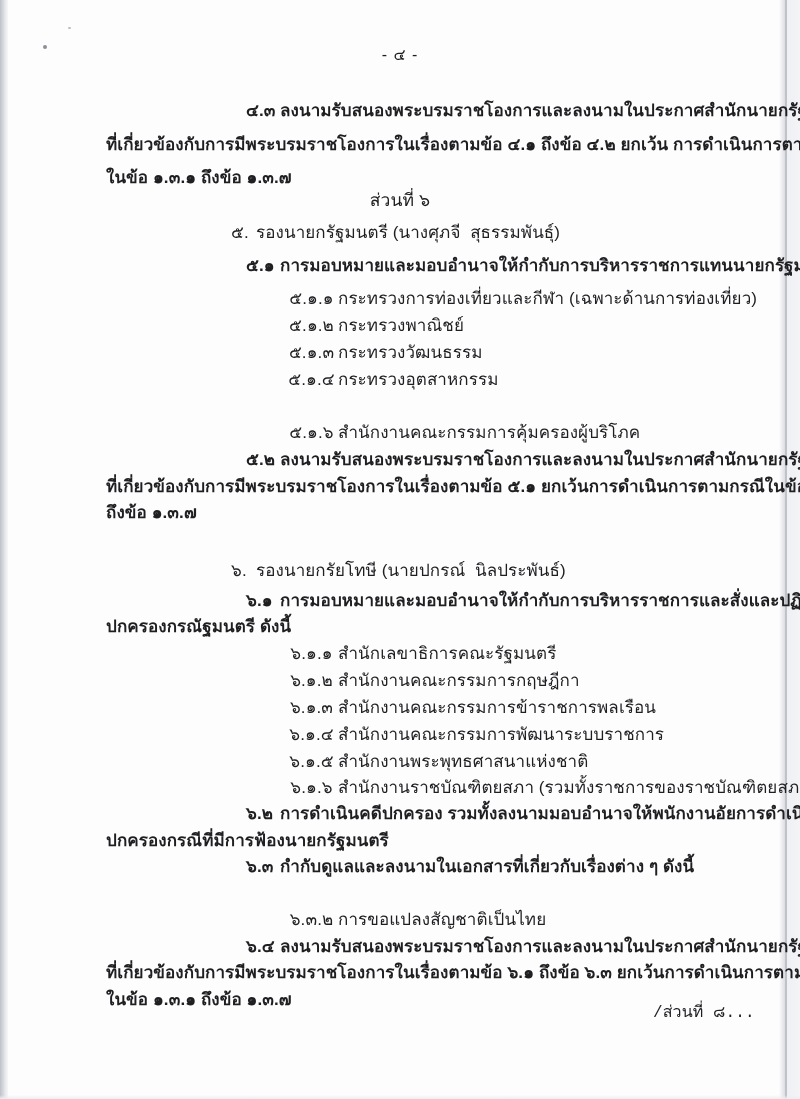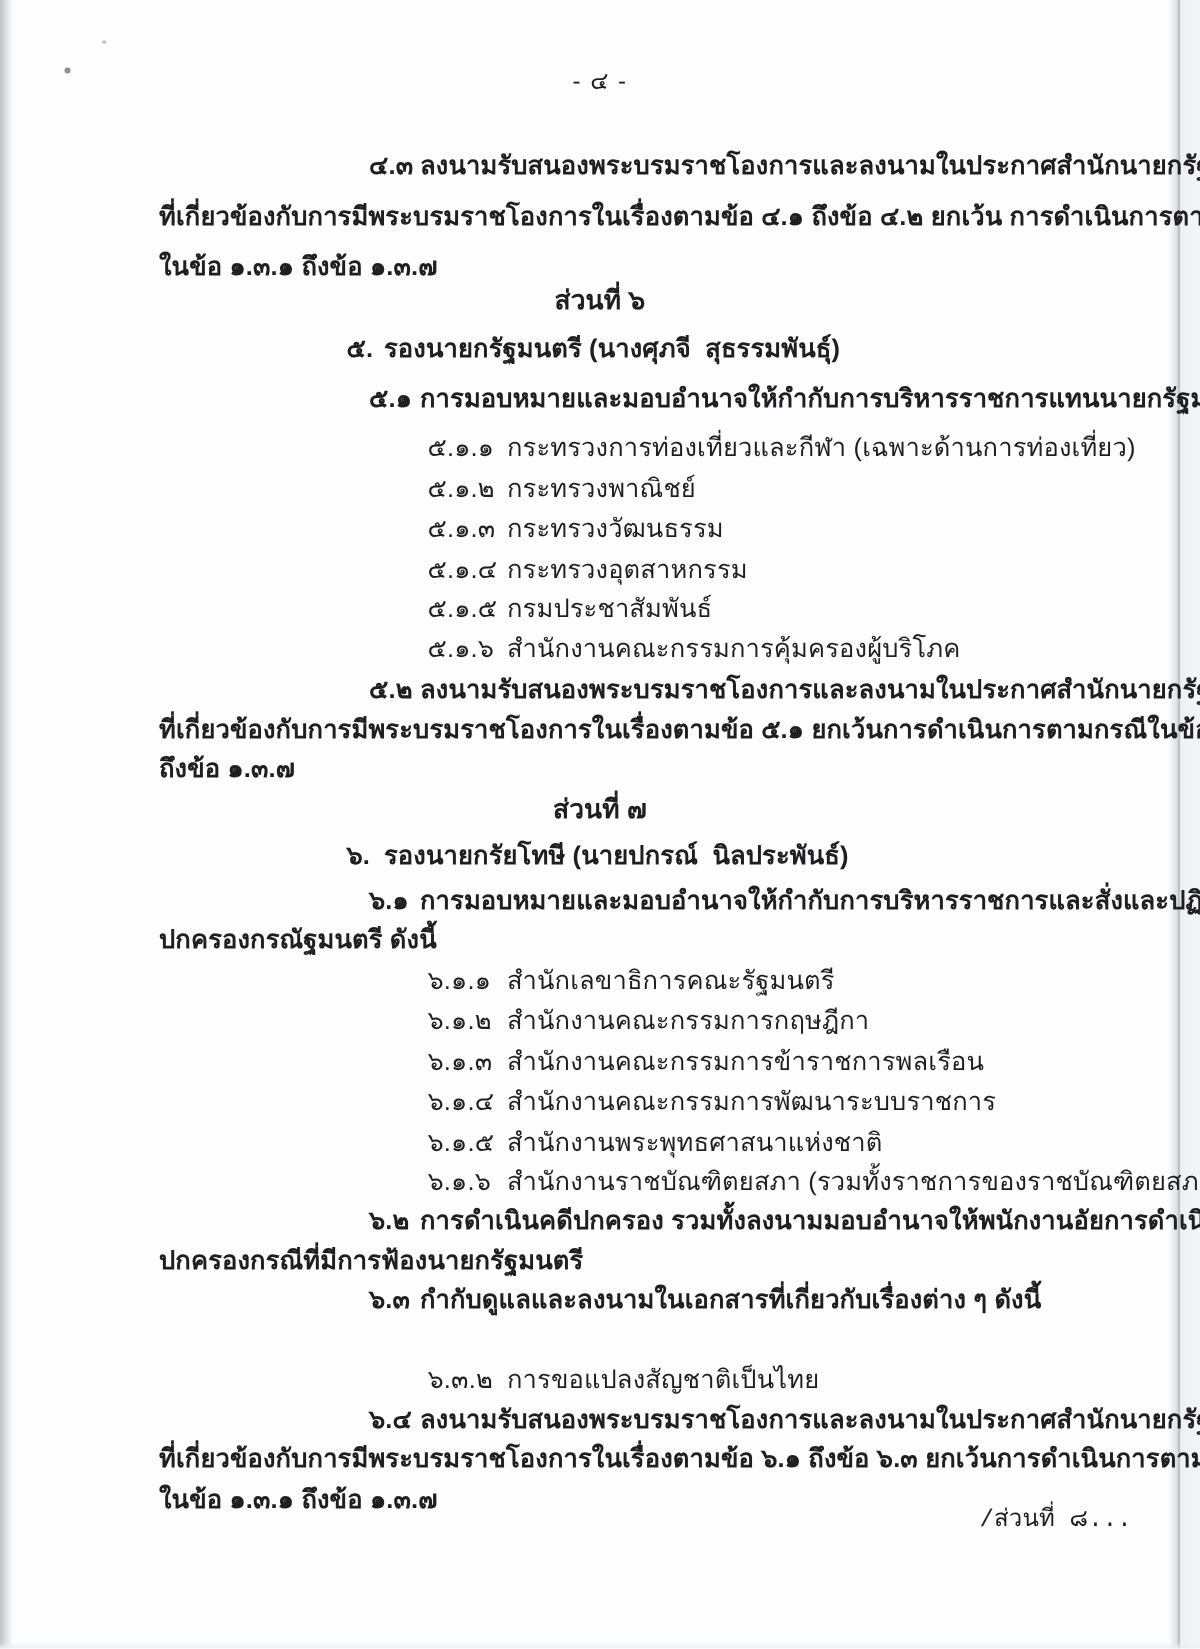--- a/index.html
+++ b/index.html
@@ -15,25 +15,25 @@
   .page { position:absolute; inset:0; }
   .ln {
     position:absolute;
     font-size:17px;
     line-height:22px;
     white-space:pre;
     letter-spacing:0.1px;
   }
   .center { left:0; width:800px; text-align:center; }
   .w6 { font-weight:600; }
-  .w7 { font-weight:700; }
+  .w7 { font-weight:400; }
   .num { display:inline-block; }
   .num-clause { width:34px; }
   .num-deputy { width:25px; }
-  .num-sub { width:53px; }
+  .num-sub { width:53px;text-align:center; }
   .heading { font-size:17.5px; }
   .pageno { font-size:16px; letter-spacing:1px; }
   .footer-note { font-size:16px;font-family:Liberation Mono, monospace; }
   
   .edge-left {
     position:absolute; left:0; top:0; width:8px; height:1099px;
     background:linear-gradient(to right,#bfc1c9,#e9eaee 70%,#f6f6f8);
   }
   .edge-right-shadow {
     position:absolute; left:779px; top:0; width:6px; height:1099px;
@@ -77,28 +77,26 @@
   <div class="ln center w7 heading" style="top:189px">ส่วนที่ ๖</div>
 
   <div class="ln w7" style="top:222px; left:231px"><span class="num num-deputy">๕.</span><span>รองนายกรัฐมนตรี (นางศุภจี  สุธรรมพันธุ์)</span></div>
 
   <div class="ln w6" style="top:255px; left:246px"><span class="num num-clause">๕.๑</span><span>การมอบหมายและมอบอำนาจให้กำกับการบริหารราชการแทนนายกรัฐมนตรี ดังนี้</span></div>
 
   <div class="ln" style="top:288px; left:285px"><span class="num num-sub">๕.๑.๑</span><span>กระทรวงการท่องเที่ยวและกีฬา (เฉพาะด้านการท่องเที่ยว)</span></div>
   <div class="ln" style="top:315px; left:285px"><span class="num num-sub">๕.๑.๒</span><span>กระทรวงพาณิชย์</span></div>
   <div class="ln" style="top:342px; left:285px"><span class="num num-sub">๕.๑.๓</span><span>กระทรวงวัฒนธรรม</span></div>
   <div class="ln" style="top:369px; left:285px"><span class="num num-sub">๕.๑.๔</span><span>กระทรวงอุตสาหกรรม</span></div>
-  <div class="ln" style="top:395px; left:285px"><span class="num num-sub">๕.๑.๕</span><span>กรมประชาสัมพันธ์</span></div>
   <div class="ln" style="top:422px; left:285px"><span class="num num-sub">๕.๑.๖</span><span>สำนักงานคณะกรรมการคุ้มครองผู้บริโภค</span></div>
 
   <div class="ln w6" style="top:449px; left:246px"><span class="num num-clause">๕.๒</span><span>ลงนามรับสนองพระบรมราชโองการและลงนามในประกาศสำนักนายกรัฐมนตรี</span></div>
   <div class="ln w6" style="top:476px; left:106px">ที่เกี่ยวข้องกับการมีพระบรมราชโองการในเรื่องตามข้อ ๕.๑ ยกเว้นการดำเนินการตามกรณีในข้อ ๑.๓.๑</div>
   <div class="ln w6" style="top:502px; left:106px">ถึงข้อ ๑.๓.๗</div>
 
-  <div class="ln center w7 heading" style="top:528px">ส่วนที่ ๗</div>
 
   <div class="ln w7" style="top:560px; left:231px"><span class="num num-deputy">๖.</span><span>รองนายกรัยโทษี (นายปกรณ์  นิลประพันธ์)</span></div>
 
   <div class="ln w6" style="top:590px; left:246px"><span class="num num-clause">๖.๑</span><span>การมอบหมายและมอบอำนาจให้กำกับการบริหารราชการและสั่งและปฏิบัติราชการ</span></div>
   <div class="ln w6" style="top:616px; left:106px">ปกครองกรณัฐมนตรี ดังนี้</div>
 
   <div class="ln" style="top:643px; left:285px"><span class="num num-sub">๖.๑.๑</span><span>สำนักเลขาธิการคณะรัฐมนตรี</span></div>
   <div class="ln" style="top:670px; left:285px"><span class="num num-sub">๖.๑.๒</span><span>สำนักงานคณะกรรมการกฤษฎีกา</span></div>
   <div class="ln" style="top:697px; left:285px"><span class="num num-sub">๖.๑.๓</span><span>สำนักงานคณะกรรมการข้าราชการพลเรือน</span></div>
   <div class="ln" style="top:724px; left:285px"><span class="num num-sub">๖.๑.๔</span><span>สำนักงานคณะกรรมการพัฒนาระบบราชการ</span></div>

